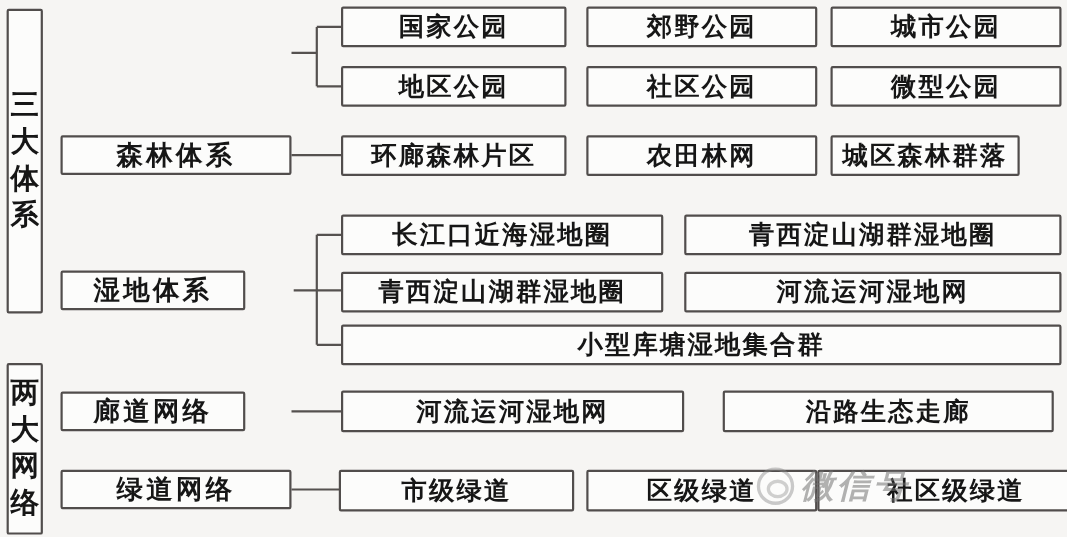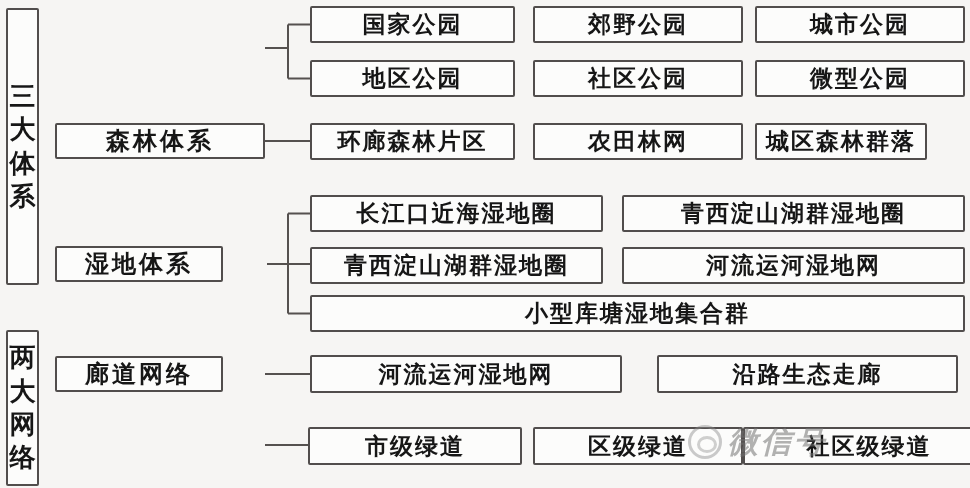--- a/index.html
+++ b/index.html
@@ -66,20 +66,21 @@
   <div class="node vert" style="left:6px;top:330px;width:33px;height:156px">
     <span>两</span>
     <span>大</span>
     <span>网</span>
     <span>络</span>
   </div>
 
   <div class="node mid" style="left:55px;top:123px;width:210px;height:36px">森林体系</div>
   <div class="node mid" style="left:55px;top:246px;width:168px;height:36px">湿地体系</div>
   <div class="node mid" style="left:55px;top:356px;width:168px;height:36px">廊道网络</div>
+  <div class="node mid" style="left:55px;top:427px;width:210px;height:36px">绿道网络</div>
 
   <div class="node" style="left:310px;top:6px;width:205px;height:37px">国家公园</div>
   <div class="node" style="left:533px;top:6px;width:210px;height:37px">郊野公园</div>
   <div class="node" style="left:755px;top:6px;width:210px;height:37px">城市公园</div>
   <div class="node" style="left:310px;top:60px;width:205px;height:37px">地区公园</div>
   <div class="node" style="left:533px;top:60px;width:210px;height:37px">社区公园</div>
   <div class="node" style="left:755px;top:60px;width:210px;height:37px">微型公园</div>
 
   <div class="node" style="left:310px;top:123px;width:205px;height:37px">环廊森林片区</div>
   <div class="node" style="left:533px;top:123px;width:210px;height:37px">农田林网</div>

